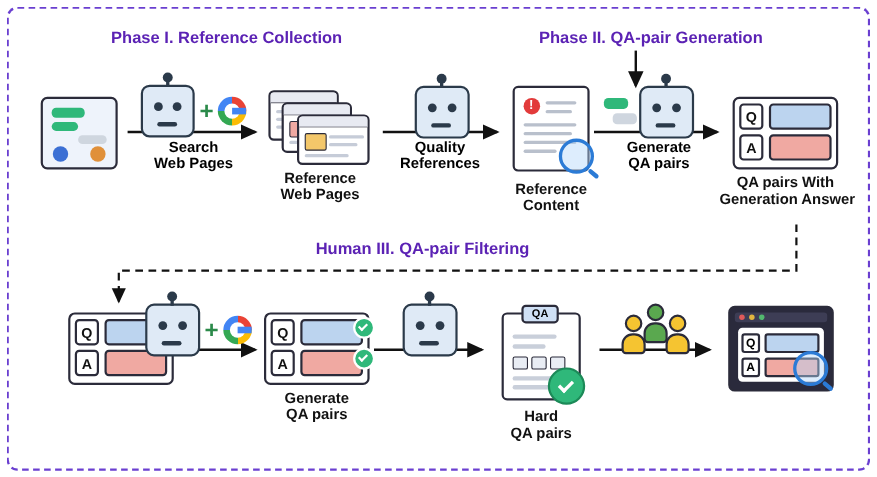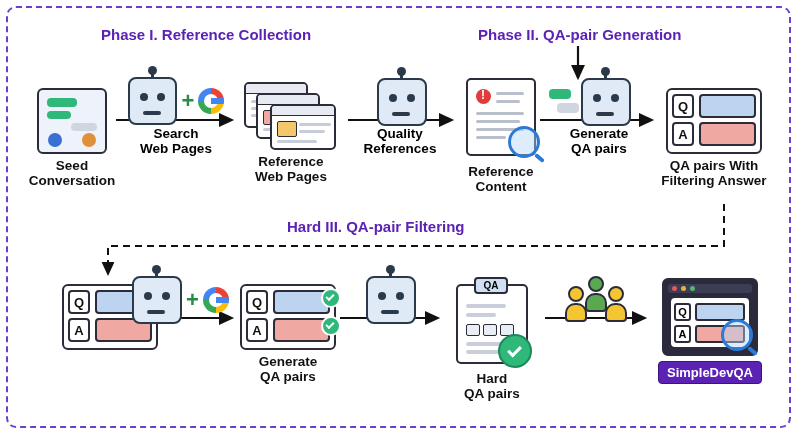--- a/index.html
+++ b/index.html
@@ -23,21 +23,21 @@
     box-sizing:border-box;
   }
   .phase-title{
     position:absolute;
     color:#5b22b4;
     font-weight:bold;
     font-size:15px;
     white-space:nowrap;
   }
   #phase1{left:101px;top:26px;}
-  #phase2{left:478px;top:26px;}
+  #phase2{left:490px;top:26px;}
   #phase3{left:287px;top:218px;}
 
   .node{
     position:absolute;
     text-align:center;
   }
   .node .caption{
     font-size:13.5px;
     font-weight:bold;
     color:#111;
@@ -163,33 +163,29 @@
 
     <path d="M724,204 L724,246 L108,246 L108,274" stroke="#111" stroke-width="2" fill="none" stroke-dasharray="7,5" marker-end="url(#ah)"></path>
 
     <line x1="120" y1="318" x2="232" y2="318" stroke="#111" stroke-width="2.2" marker-end="url(#ah)"></line>
     <line x1="340" y1="318" x2="438" y2="318" stroke="#111" stroke-width="2.2" marker-end="url(#ah)"></line>
     <line x1="545" y1="318" x2="645" y2="318" stroke="#111" stroke-width="2.2" marker-end="url(#ah)"></line>
   </svg>
 
   <div class="phase-title" id="phase1">Phase I. Reference Collection</div>
   <div class="phase-title" id="phase2">Phase II. QA-pair Generation</div>
-  <div class="phase-title" id="phase3">Hard III. QA-pair Filtering</div>
+  <div class="phase-title" id="phase3">Human III. QA-pair Filtering</div>
 
   <div class="node" style="left:22px;top:88px;width:100px;">
     <div class="seed">
       <div class="bub green" style="left:8px;top:8px;width:30px;height:9px;"></div>
       <div class="bub green" style="left:8px;top:21px;width:24px;height:8px;"></div>
       <div class="bub gray" style="left:32px;top:33px;width:26px;height:8px;"></div>
       <div class="ava blue" style="left:9px;bottom:5px;"></div>
       <div class="ava orange" style="right:9px;bottom:5px;"></div>
-    </div>
-    <div class="caption">
-      <span>Seed</span><br>
-      <span>Conversation</span>
     </div>
   </div>
 
   <div style="position:absolute;left:128px;top:78px;width:96px;height:46px;display:flex;align-items:center;gap:4px;">
     <div class="robot">
       <div class="antdot"></div>
         <div class="ant"></div>
       <div class="eye l"></div>
         <div class="eye r"></div>
         <div class="mouth"></div>
@@ -283,21 +279,21 @@
         <div class="lbl">Q</div>
         <div class="fill blue"></div>
       </div>
       <div class="row" style="top:32px;">
         <div class="lbl">A</div>
         <div class="fill red"></div>
       </div>
     </div>
     <div class="caption">
       <span>QA pairs With</span><br>
-      <span>Filtering Answer</span>
+      <span>Generation Answer</span>
     </div>
   </div>
 
   <div class="node" style="left:62px;top:284px;width:92px;">
     <div class="qa">
       <div class="row" style="top:4px;">
         <div class="lbl">Q</div>
         <div class="fill blue"></div>
       </div>
       <div class="row" style="top:32px;">
@@ -391,16 +387,15 @@
         <div class="dot" style="left:22px;background:#52b86e;"></div>
       </div>
       <div class="inner">
         <div class="lbl" style="top:5px;">Q</div>
         <div class="fill blue" style="top:5px;background:#bcd4ef;"></div>
         <div class="lbl" style="top:27px;">A</div>
         <div class="fill red" style="top:27px;background:#f0a9a2;"></div>
         <div class="mag" style="right:-4px;bottom:-4px;"></div>
       </div>
     </div>
-    <div class="brandbox">SimpleDevQA</div>
   </div>
 
 </div>
 
 </body></html>

